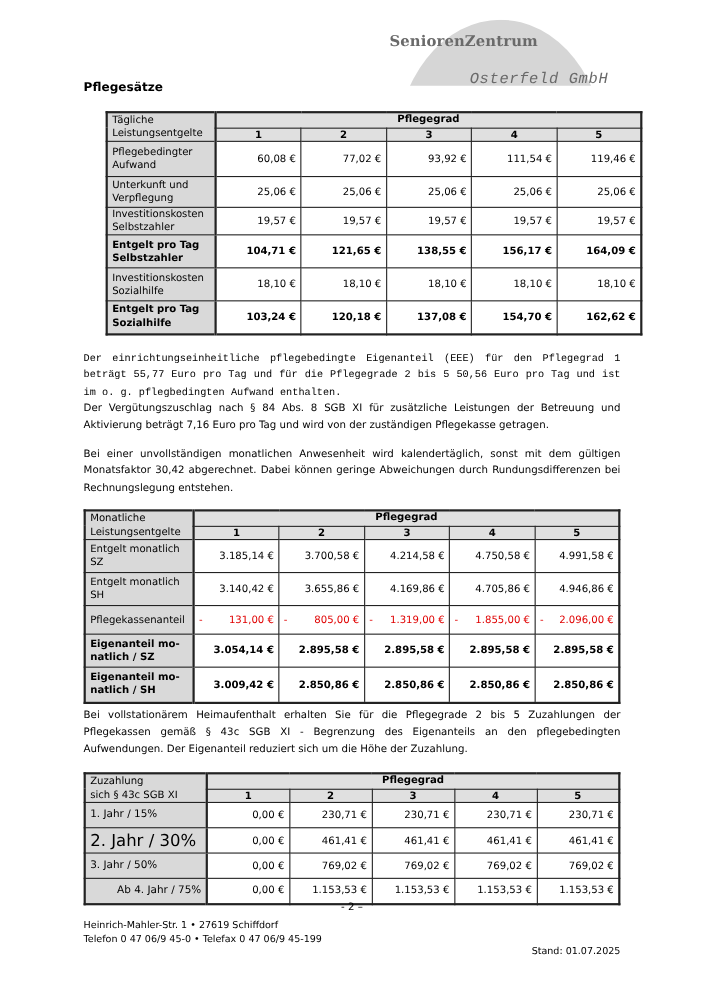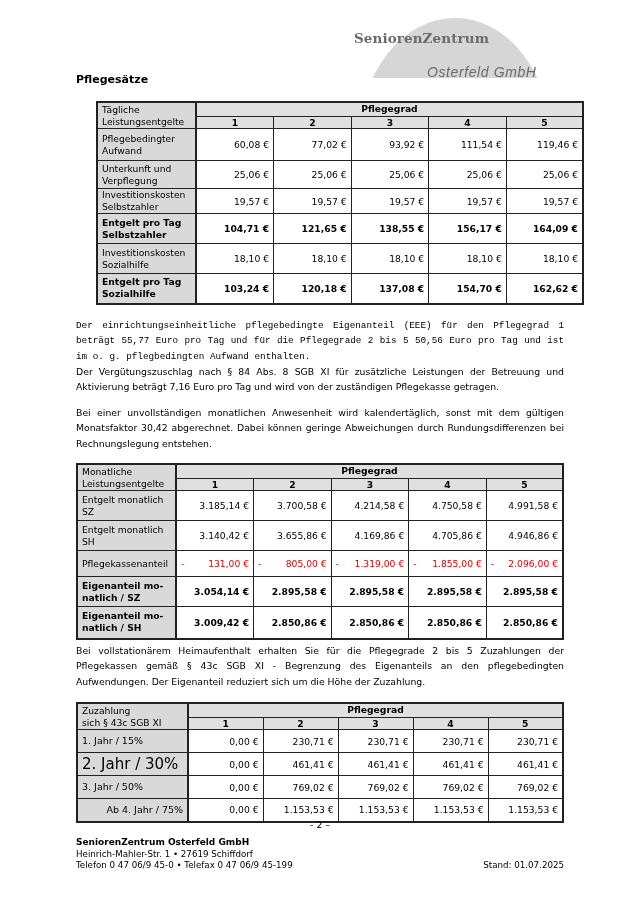--- a/index.html
+++ b/index.html
@@ -1,20 +1,20 @@
 <!DOCTYPE html>
 <html><head>
 <meta charset="utf-8">
 <style>
   html, body { margin:0; padding:0; background:#fff; }
   body { width:640px; height:906px; position:relative; overflow:hidden; font-family:"DejaVu Sans", sans-serif; color:#000; }
   .logo { position:absolute; left:360px; top:18px; width:210px; height:60px; }
   .logo-arc { position:absolute; left:0; top:0; width:190px; height:120px; border-radius:50% 50% 0 0 / 100% 100% 0 0; background:#d6d6d6; clip-path: inset(0 0 60px 0); }
   .logo-t1 { position:absolute; left:-6px; top:12px; font-family:"DejaVu Serif", serif; font-weight:bold; font-size:13.5px; color:#6a6a6a; letter-spacing:0.1px; }
-  .logo-t2 { position:absolute; left:67px; top:46px; font-family:Liberation Sans, sans-serif; font-style:italic; font-size:14px; color:#6a6a6a; letter-spacing:0.6px; }
+  .logo-t2 { position:absolute; left:67px; top:46px; font-family:Liberation Mono, monospace; font-style:italic; font-size:14px; color:#6a6a6a; letter-spacing:0.6px; }
   .title { position:absolute; left:76px; top:73px; font-size:11px; font-weight:bold; }
   table.t { position:absolute; left:76px; border-collapse:collapse; font-size:9.2px; }
   table.t td { border:1px solid #222; padding:0 4px; height:auto; }
   table.t { border:2px solid #222; }
   .hdr-left { background:#d9d9d9; vertical-align:top; line-height:12px; padding-top:1px !important; }
   .hdr-pg { background:#e0e0e0; text-align:center; font-weight:bold; line-height:12px; }
   .hdr-num { background:#e0e0e0; text-align:center; font-weight:bold; line-height:11px; }
   .rowlabel { background:#d9d9d9; line-height:12px; border-right:2px solid #222 !important; }
   .val { text-align:right; background:#fff; }
   .bold { font-weight:bold; }
@@ -311,17 +311,16 @@
         <td class="val">1.153,53 €</td>
         <td class="val">1.153,53 €</td>
         <td class="val">1.153,53 €</td>
       </tr>
     </tbody>
 </table>
 
 <div class="pagenum">- 2 –</div>
 
 <div class="footer">
-  <div class="fb">SeniorenZentrum Osterfeld GmbH</div>
   <div>Heinrich-Mahler-Str. 1 • 27619 Schiffdorf</div>
   <div>Telefon 0 47 06/9 45-0 • Telefax 0 47 06/9 45-199</div>
 </div>
 <div class="stand">Stand: 01.07.2025</div>
 
 </body></html>

